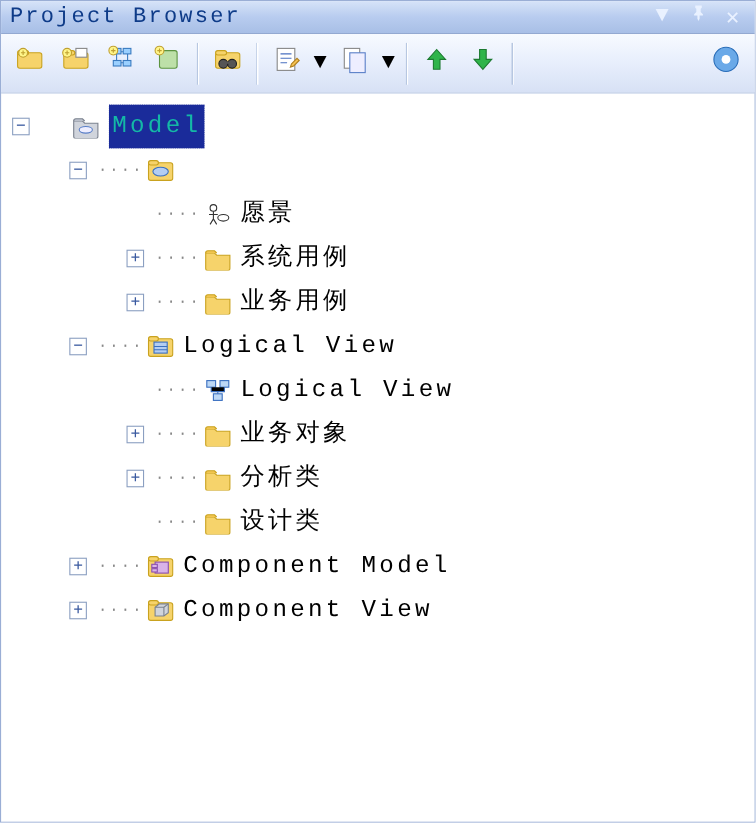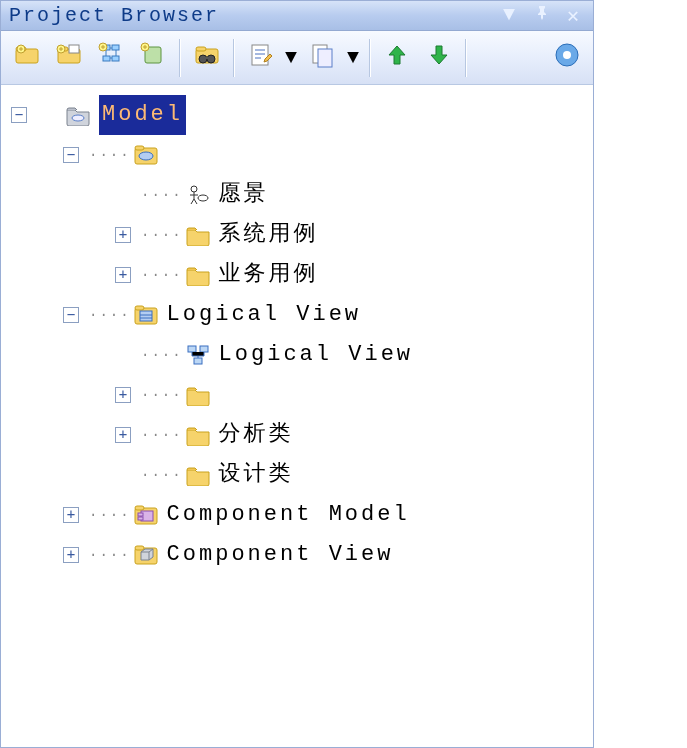--- a/index.html
+++ b/index.html
@@ -6,21 +6,21 @@
     body {
       font-family: "SimSun", "宋体", "Courier New", monospace;
       font-size: 20px;
       background: #fff;
       width: 687px;
       height: 748px;
       overflow: hidden;
     }
     .panel {
       border: 1px solid #9aaed5;
-      width: 594px;
+      width: 687px;
       height: 748px;
       position: relative;
       background: #fff;
     }
     .titlebar {
       background: linear-gradient(to bottom, #d6e3f8 0%, #b8ccef 50%, #a8bfe6 100%);
       height: 30px;
       display: flex;
       align-items: center;
       padding: 0 8px;
@@ -105,21 +105,21 @@
       width: 30px;
       height: 30px;
       display: inline-flex;
       align-items: center;
       justify-content: center;
       margin-right: 6px;
     }
     .label { letter-spacing: 3px; }
     .label.selected {
       background: #1a2b9a;
-      color: #fdba74;
+      color: #14b8a6;
       padding: 0 3px;
       outline: 1px dotted #fff;
     }
   </style>
 </head>
 <body>
 
 <div class="panel">
 
   <div class="titlebar">
@@ -339,20 +339,21 @@
         <span class="indent w20"></span>
         <span class="indent w20"></span>
       <span class="expander">+</span>
       <span class="dots">····</span>
       <span class="icon-slot">
           <svg width="26" height="22" viewBox="0 0 26 22">
             <path d="M2 6h8l2 2h12v12a2 2 0 0 1-2 2H4a2 2 0 0 1-2-2z" fill="#f6d36b" stroke="#c9a21f"></path>
             <path d="M2 6a2 2 0 0 1 2-2h6l2 2" fill="#f1c550" stroke="#c9a21f"></path>
           </svg>
         </span>
+      <span class="label">业务对象</span>
     </div>
 
     <div class="node">
       <span class="indent w20"></span>
         <span class="indent w20"></span>
         <span class="indent w20"></span>
         <span class="indent w20"></span>
       <span class="expander">+</span>
       <span class="dots">····</span>
       <span class="icon-slot">

